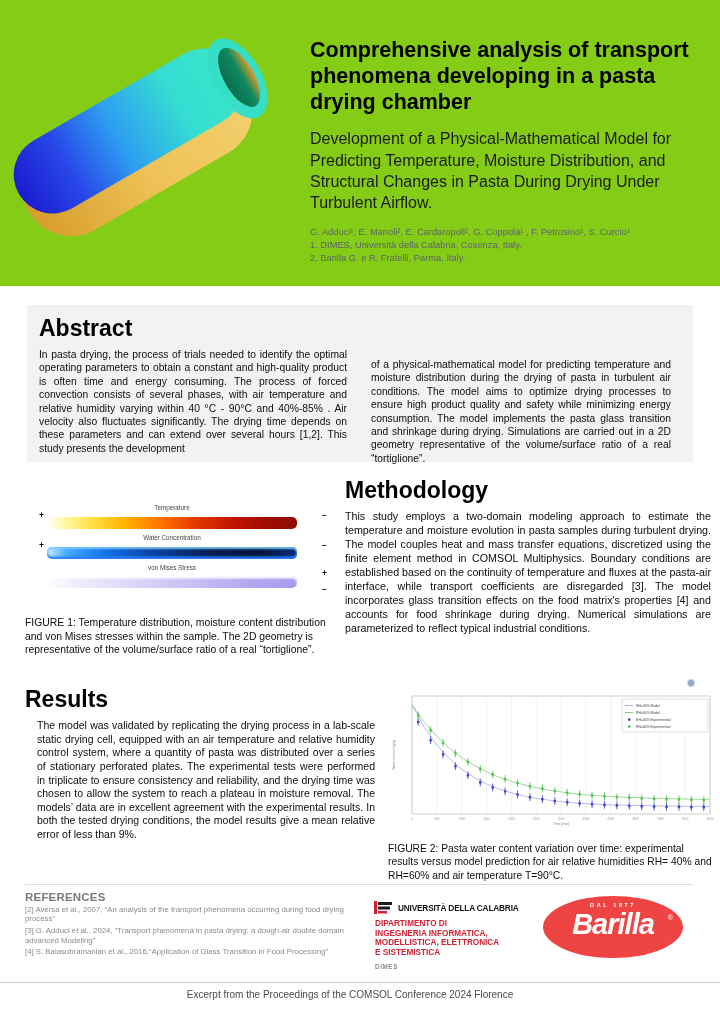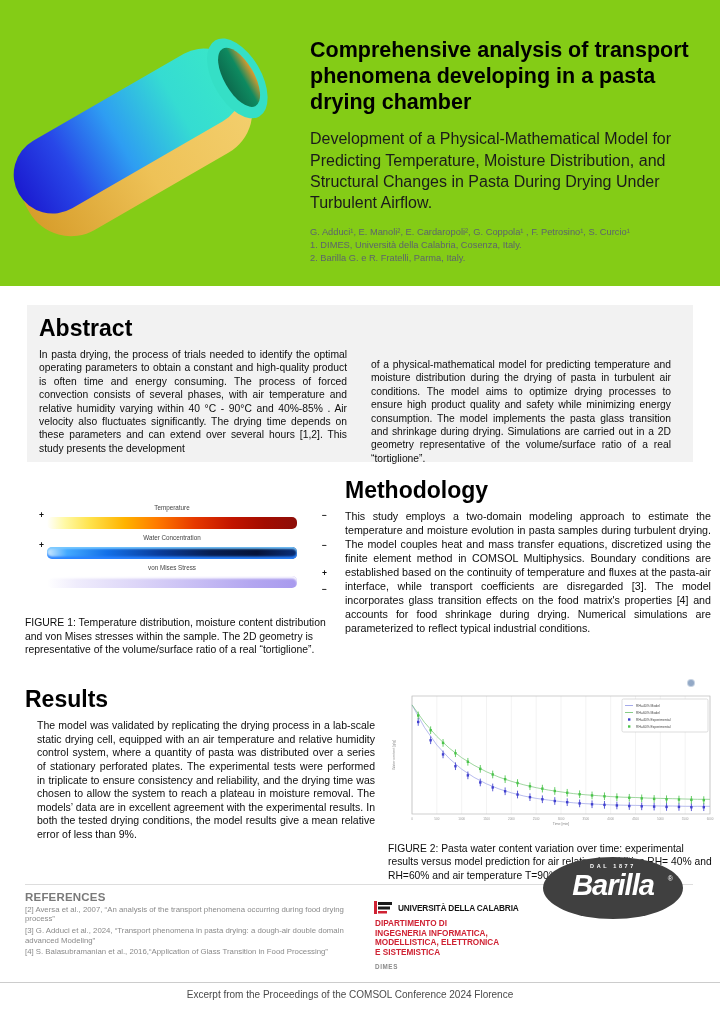--- a/index.html
+++ b/index.html
@@ -56,21 +56,21 @@
   .references{position:absolute;left:25px;top:891px;width:347px;}
   .ref-h{margin:0;font-size:11.5px;font-weight:bold;color:#7a7a7a;letter-spacing:.2px;}
   .ref{margin-top:1.5px;font-size:7.8px;line-height:1.28;color:#8a8a8a;}
 
   .unical{position:absolute;left:374px;top:901px;width:162px;}
   .uni-row{display:flex;align-items:center;gap:5px;}
   .uni-name{font-size:8.3px;font-weight:bold;color:#151515;letter-spacing:-.2px;}
   .dept{margin:5px 0 0 1px;font-size:8.2px;font-weight:bold;color:#cf2233;line-height:1.18;}
   .dimes{margin:5px 0 0 1px;font-size:6.3px;font-weight:bold;color:#8a8a8a;letter-spacing:.6px;}
 
-  .barilla{position:absolute;left:543px;top:857px;width:140px;height:62px;background:#404040;border-radius:50%;}
+  .barilla{position:absolute;left:543px;top:896px;width:140px;height:62px;background:#ef4444;border-radius:50%;}
   .dal{position:absolute;top:6px;width:100%;text-align:center;color:#fff;font-size:5.5px;letter-spacing:2.6px;font-weight:bold;}
   .bname{position:absolute;top:12px;width:100%;text-align:center;color:#fff;font-size:29px;
          font-style:italic;font-weight:bold;letter-spacing:-1px;}
   .reg{position:absolute;right:10px;top:18px;color:#fff;font-size:7px;}
 
   .footer-rule{position:absolute;left:0;top:982px;width:720px;height:0;border-top:1px solid #ccc;}
   .footer{position:absolute;left:0;top:989px;width:700px;text-align:center;font-size:10px;color:#4a4a4a;}
 </style>
 </head>
 <body>

